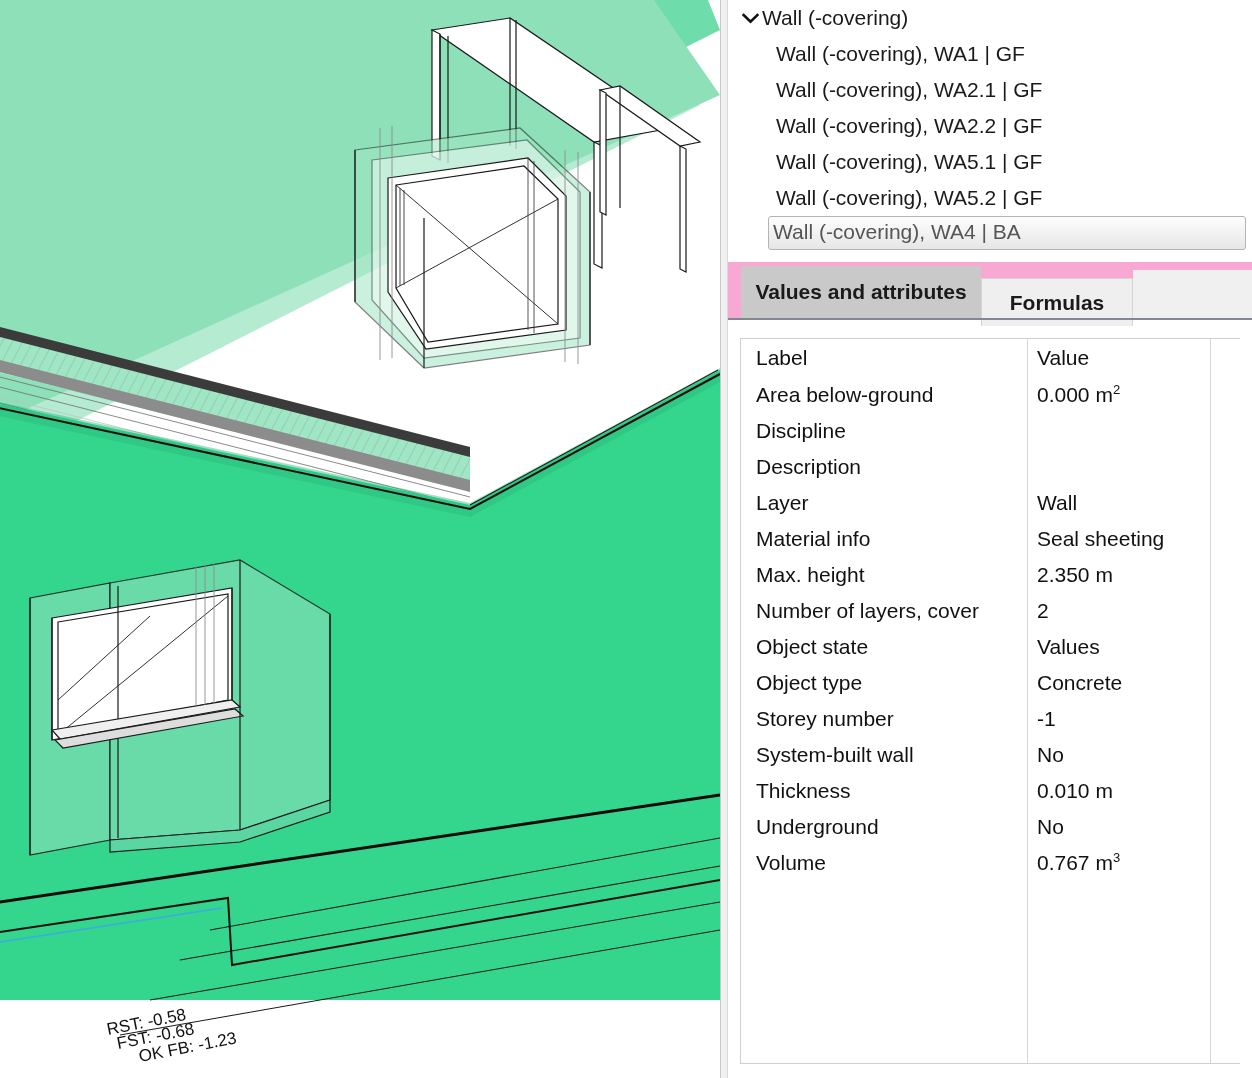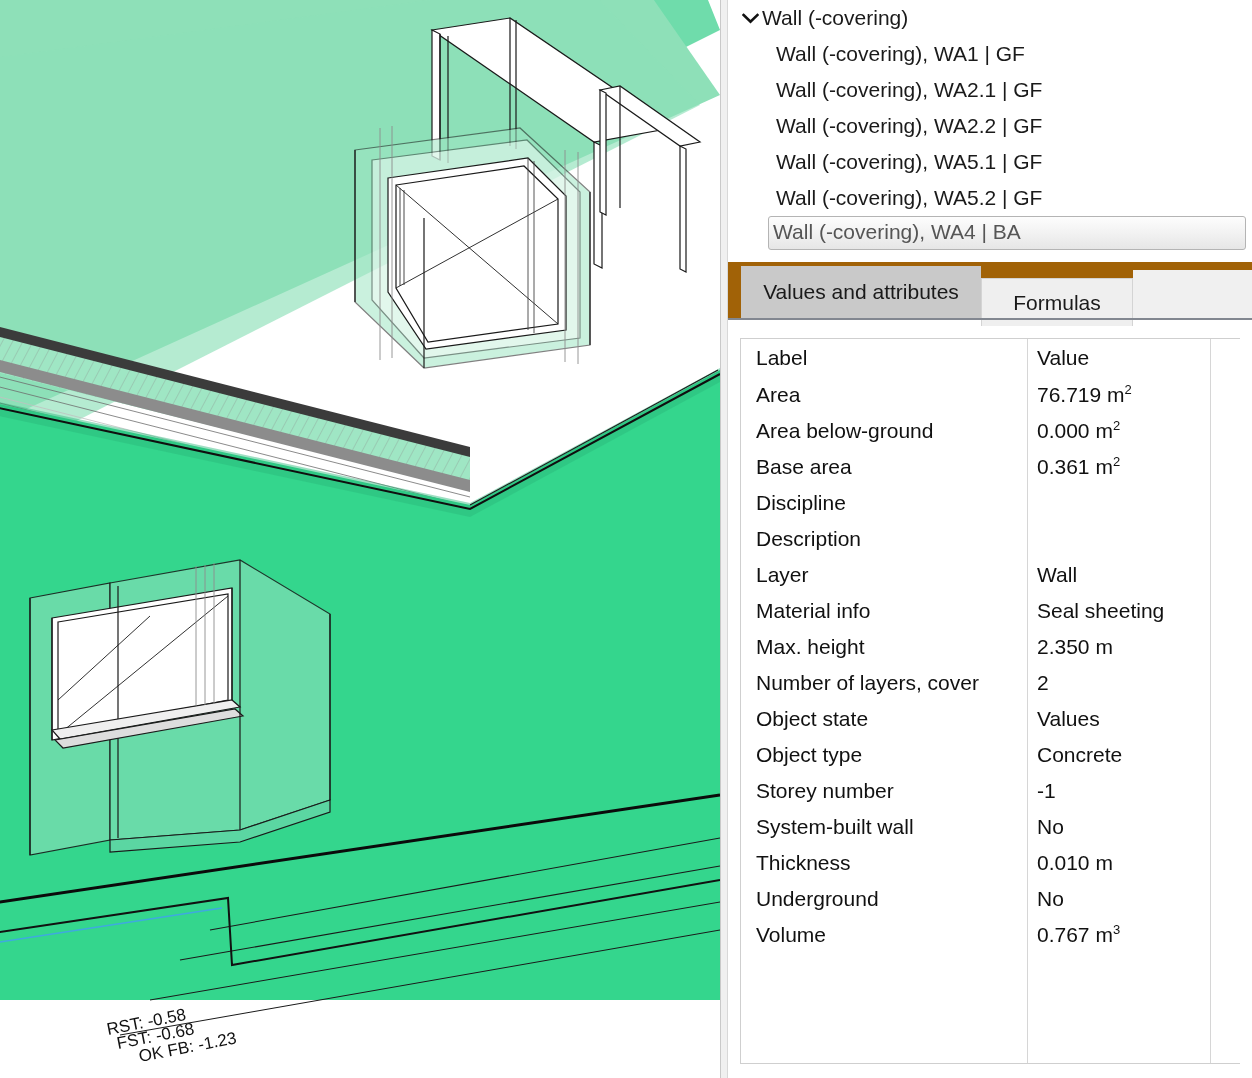--- a/index.html
+++ b/index.html
@@ -53,21 +53,22 @@
     border-radius:3px;
     background:linear-gradient(to bottom,#fdfdfd 0%,#f2f2f2 50%,#e6e6e6 100%);
     color:#555555;
     box-sizing:border-box;
     align-items:flex-end;
   }
 
   
   #tabstrip{
     position:absolute;left:0;top:262px;width:524px;height:56px;
-    background:#a16207;
+    background:#f9a8d4;
+    font-weight:bold;
   }
   .tab{
     position:absolute;top:8px;height:48px;line-height:48px;
     font-size:21px;color:#1a1a1a;text-align:center;box-sizing:border-box;
     white-space:nowrap;
   }
   .tab.active{
     left:13px;top:4px;height:52px;line-height:52px;width:240px;
     background:#c9c9c9;
   }
@@ -266,32 +267,24 @@
     <div id="table">
       <div class="vline" style="left:286px;"></div>
       <div class="vline" style="left:469px;"></div>
 
       <div class="trow thead">
         <span class="lbl">Label</span>
         <span class="val">Value</span>
       </div>
 
       <div class="trow">
-        <span class="lbl">Area</span>
-        <span class="val"><span>76.719 m</span><sup>2</sup></span>
-      </div>
-      <div class="trow">
         <span class="lbl">Area below-ground</span>
         <span class="val"><span>0.000 m</span><sup>2</sup></span>
       </div>
       <div class="trow">
-        <span class="lbl">Base area</span>
-        <span class="val"><span>0.361 m</span><sup>2</sup></span>
-      </div>
-      <div class="trow">
         <span class="lbl">Discipline</span>
         <span class="val"><span></span><sup></sup></span>
       </div>
       <div class="trow">
         <span class="lbl">Description</span>
         <span class="val"><span></span><sup></sup></span>
       </div>
       <div class="trow">
         <span class="lbl">Layer</span>
         <span class="val"><span>Wall</span><sup></sup></span>

